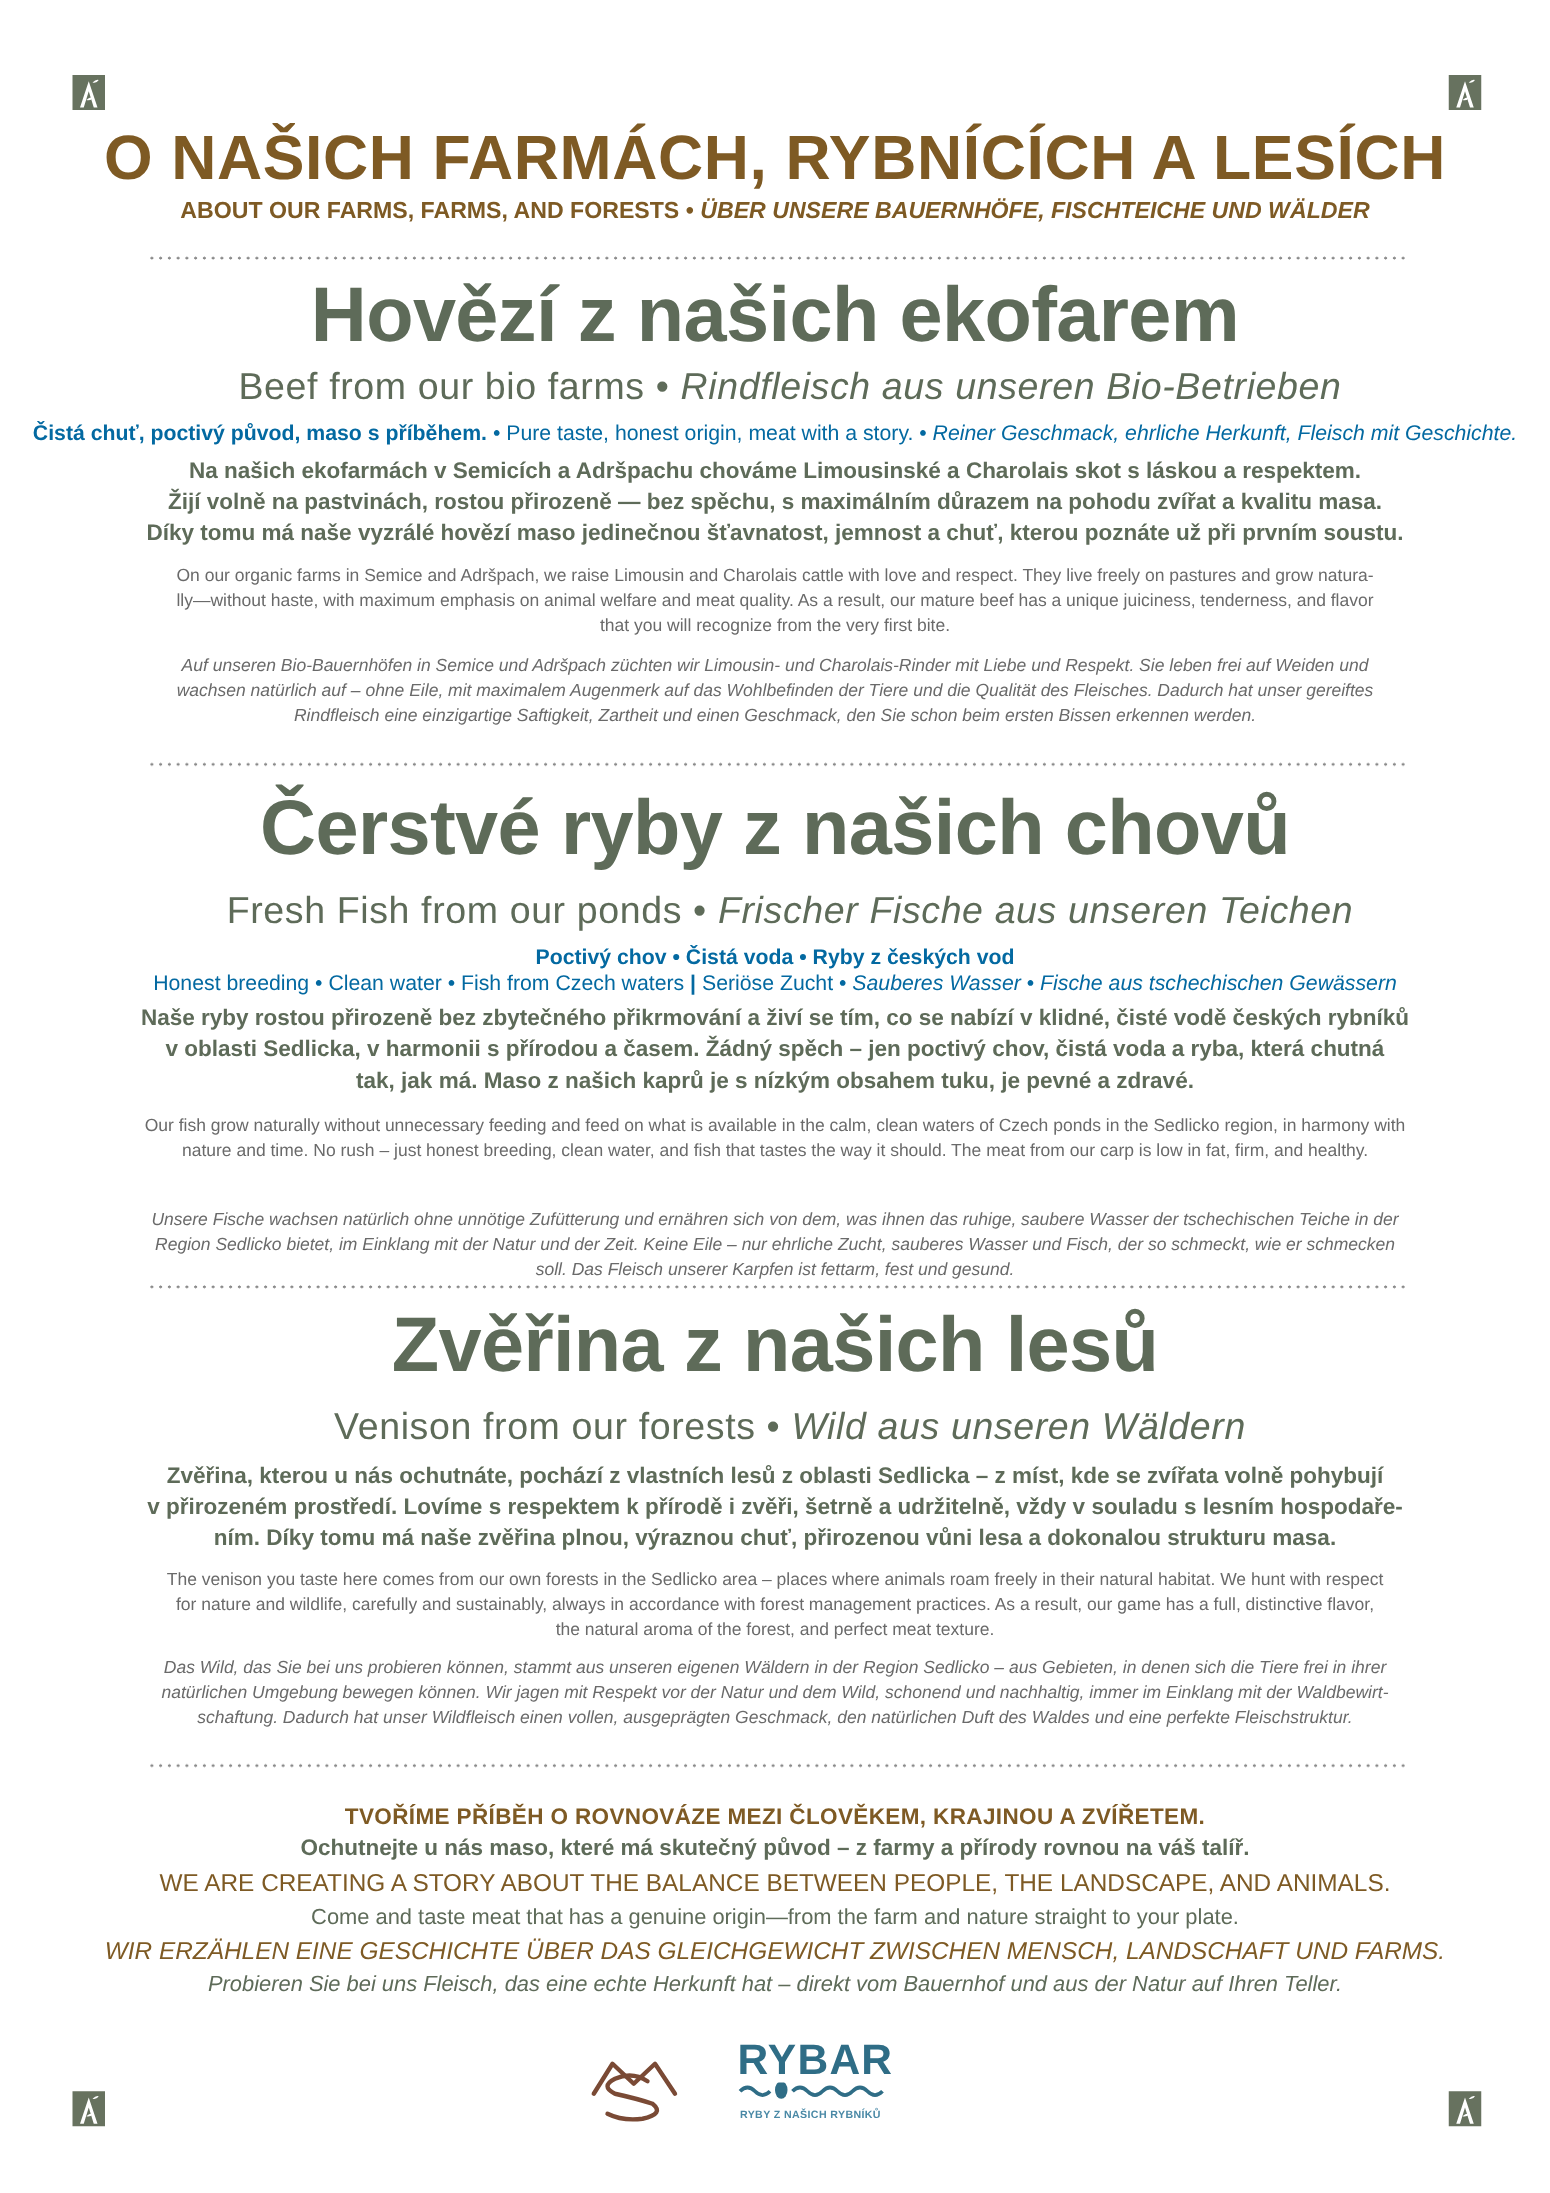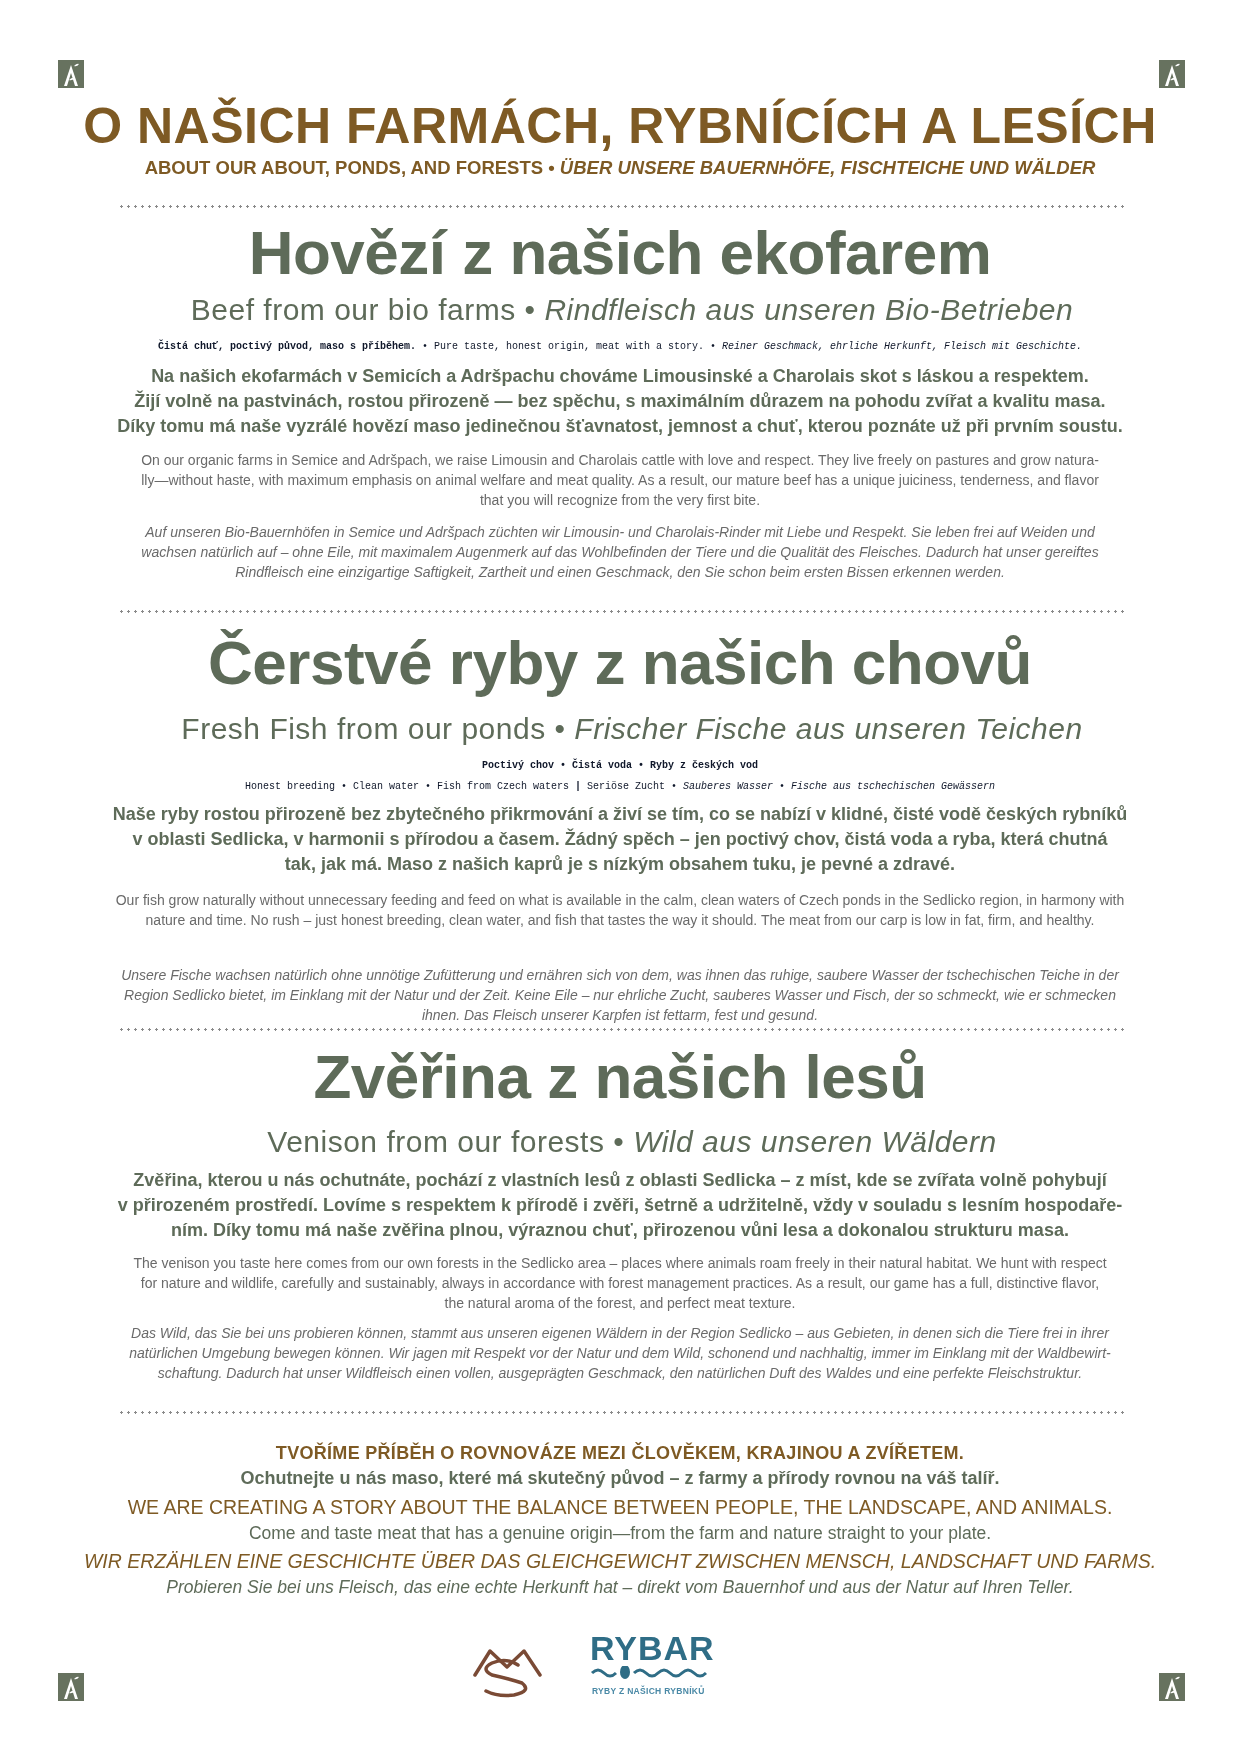--- a/index.html
+++ b/index.html
@@ -18,21 +18,21 @@
     .main-sub { top: 157px; font-size: 18.5px; font-weight: bold; color: #7e5a24; line-height: 22px; }
     .main-sub i { font-style: italic; }
 
     .dots { position: absolute; left: 118px; width: 1006px; height: 3px;
             background-image: radial-gradient(circle, #8a8a8a 1px, transparent 1.3px);
             background-size: 7px 3px; background-repeat: repeat-x; }
 
     .sec-title { font-size: 62px; font-weight: bold; color: #5e6b59; line-height: 70px; letter-spacing: -0.5px; }
     .sec-sub { font-size: 30px; color: #5e6b59; line-height: 36px; letter-spacing: 0.5px; padding-left: 12px; }
     .sec-sub i { font-style: italic; }
-    .tagline { font-size: 10px; line-height: 18px; color: #0f172a; font-family: Liberation Mono, monospace; }
+    .tagline { font-size: 17px; line-height: 18px; color: #0369a1; }
     .tagline b { font-weight: bold; }
     .cz { font-size: 18px; font-weight: bold; color: #5e6b59; line-height: 25px; }
     .en { font-size: 14px; color: #6a6a6a; line-height: 20px; }
     .de { font-size: 14px; font-style: italic; color: #6a6a6a; line-height: 20px; }
     .block { position: absolute; left: 100px; width: 1040px; text-align: center; }
     .block p { margin: 0; }
 
     .f-cz-head { font-size: 18px; font-weight: bold; color: #7e5a24; line-height: 24px; letter-spacing: 0.3px; }
     .f-cz-sub { font-size: 18px; font-weight: bold; color: #5e6b59; line-height: 24px; }
     .f-en-head { font-size: 19.5px; color: #7e5a24; line-height: 26px; }
@@ -73,21 +73,21 @@
 <div class="corner c-br">
   <svg viewBox="0 0 26 28">
     <path d="M6 26 L13 5 L20 26 L17 26 L13 13 L9 26 Z" fill="#ffffff"></path>
     <path d="M16 6 Q19 3 21 4 Q19 7 16 6 Z" fill="#ffffff"></path>
     <path d="M11 20 Q14 17 17 18 Q14 21 11 20 Z" fill="#ffffff"></path>
   </svg>
 </div>
 
 <div class="center main-title">O NAŠICH FARMÁCH, RYBNÍCÍCH A LESÍCH</div>
 <div class="center main-sub">
-  <span>ABOUT OUR ABOUT, PONDS, AND FORESTS</span>
+  <span>ABOUT OUR FARMS, FARMS, AND FORESTS</span>
   <span>•</span>
   <i>ÜBER UNSERE BAUERNHÖFE, FISCHTEICHE UND WÄLDER</i>
 </div>
 
 <div class="dots" style="top:205px;"></div>
 
 <div class="center sec-title" style="top:218px;">Hovězí z našich ekofarem</div>
 <div class="center sec-sub" style="top:292px;">
   <span>Beef from our bio farms</span><span> • </span><i>Rindfleisch aus unseren Bio-Betrieben</i>
 </div>
@@ -127,21 +127,21 @@
   <p>v oblasti Sedlicka, v harmonii s přírodou a časem. Žádný spěch – jen poctivý chov, čistá voda a ryba, která chutná</p>
   <p>tak, jak má. Maso z našich kaprů je s nízkým obsahem tuku, je pevné a zdravé.</p>
 </div>
 <div class="block en" style="top:890px;">
   <p>Our fish grow naturally without unnecessary feeding and feed on what is available in the calm, clean waters of Czech ponds in the Sedlicko region, in harmony with</p>
   <p>nature and time. No rush – just honest breeding, clean water, and fish that tastes the way it should. The meat from our carp is low in fat, firm, and healthy.</p>
 </div>
 <div class="block de" style="top:965px;">
   <p>Unsere Fische wachsen natürlich ohne unnötige Zufütterung und ernähren sich von dem, was ihnen das ruhige, saubere Wasser der tschechischen Teiche in der</p>
   <p>Region Sedlicko bietet, im Einklang mit der Natur und der Zeit. Keine Eile – nur ehrliche Zucht, sauberes Wasser und Fisch, der so schmeckt, wie er schmecken</p>
-  <p>ihnen. Das Fleisch unserer Karpfen ist fettarm, fest und gesund.</p>
+  <p>soll. Das Fleisch unserer Karpfen ist fettarm, fest und gesund.</p>
 </div>
 
 <div class="dots" style="top:1028px;"></div>
 
 <div class="center sec-title" style="top:1042px;">Zvěřina z našich lesů</div>
 <div class="center sec-sub" style="top:1124px;">
   <span>Venison from our forests</span><span> • </span><i>Wild aus unseren Wäldern</i>
 </div>
 <div class="block cz" style="top:1168px;">
   <p>Zvěřina, kterou u nás ochutnáte, pochází z vlastních lesů z oblasti Sedlicka – z míst, kde se zvířata volně pohybují</p>

